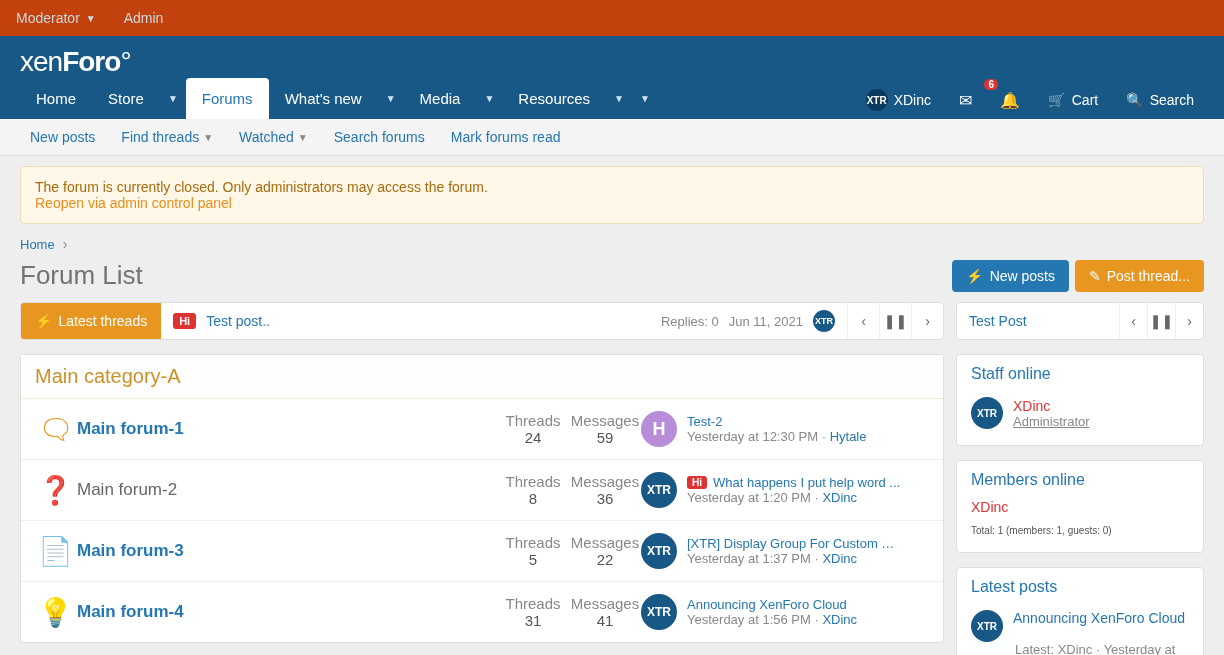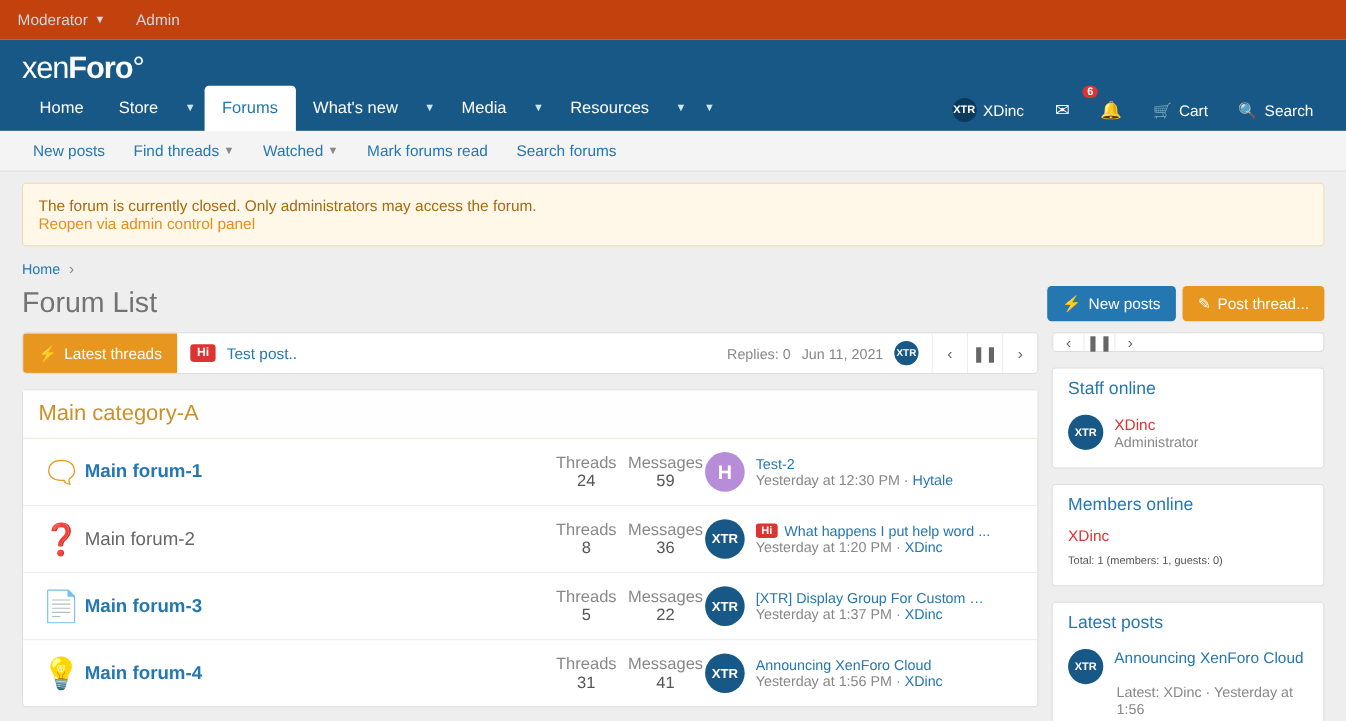--- a/index.html
+++ b/index.html
@@ -90,21 +90,21 @@
 .node .linfo .ltop a { color: #2577b1; font-size: 13px; overflow: hidden; text-overflow: ellipsis; }
 .node .linfo .lbot { font-size: 13px; color: #888; }
 .node .linfo .lbot a { color: #2577b1; }
 
 
 .sblock { background: #fff; border: 1px solid #ddd; border-radius: 4px; margin-bottom: 14px; padding-bottom: 6px; }
 .sblock .sh { padding: 10px 14px; color: #2577b1; font-size: 16px; }
 .sblock .srow { display: flex; align-items: center; gap: 10px; padding: 4px 14px 10px; }
 .sblock .sav { width: 32px; height: 32px; border-radius: 50%; background: #185886; color: #fff; display: flex; align-items: center; justify-content: center; font-size: 10px; font-weight: bold; }
 .sblock .uname { color: #d33; font-size: 14px; }
-.sblock .urole { color: #888; font-size: 13px; }
+.sblock .urole { color: #888; font-size: 13px; text-decoration: underline; }
 .sblock .plain { padding: 0 14px 6px; color: #d33; font-size: 14px; }
 .sblock .total { padding: 4px 14px 10px; color: #555; font-size: 10px; }
 .sblock .lp-row { display: flex; gap: 10px; padding: 4px 14px 0; }
 .sblock .lp-row .ltxt a { color: #2577b1; font-size: 14px; }
 .sblock .lp-meta { padding: 0 14px 6px 58px; font-size: 13px; color: #888; }
 </style>
 </head>
 <body>
 
 <div class="staffbar">
@@ -159,22 +159,22 @@
       <div class="pill">🛒 <span>Cart</span></div>
       <div class="pill">🔍 <span>Search</span></div>
     </div>
   </div>
 </div>
 
 <div class="subnav" id="subnav">
     <a>New posts</a>
     <a>Find threads <span class="drop">▼</span></a>
     <a>Watched <span class="drop">▼</span></a>
+    <a>Search forums</a>
     <a>Mark forums read</a>
-    <a>Search forums</a>
   </div>
 
 <div class="page">
   <div class="alert">
     <div class="l1">The forum is currently closed. Only administrators may access the forum.</div>
     <a class="l2">Reopen via admin control panel</a>
   </div>
 
   <div class="crumbs">
     <a>Home</a>
@@ -294,20 +294,21 @@
         <div class="lbot"><span>Yesterday at 1:56 PM</span> · <a>XDinc</a></div>
       </div>
     </div>
             </div>
           </div>
       </div>
     </div>
 
     <div class="side">
       <div class="sideticker">
+        <a class="t">Test Post</a>
         <div class="mini-ctrl">‹</div>
         <div class="mini-ctrl">❚❚</div>
         <div class="mini-ctrl">›</div>
       </div>
 
       <div class="sblock">
         <div class="sh">Staff online</div>
         <div class="srow">
           <span class="sav">XTR</span>
           <div>

